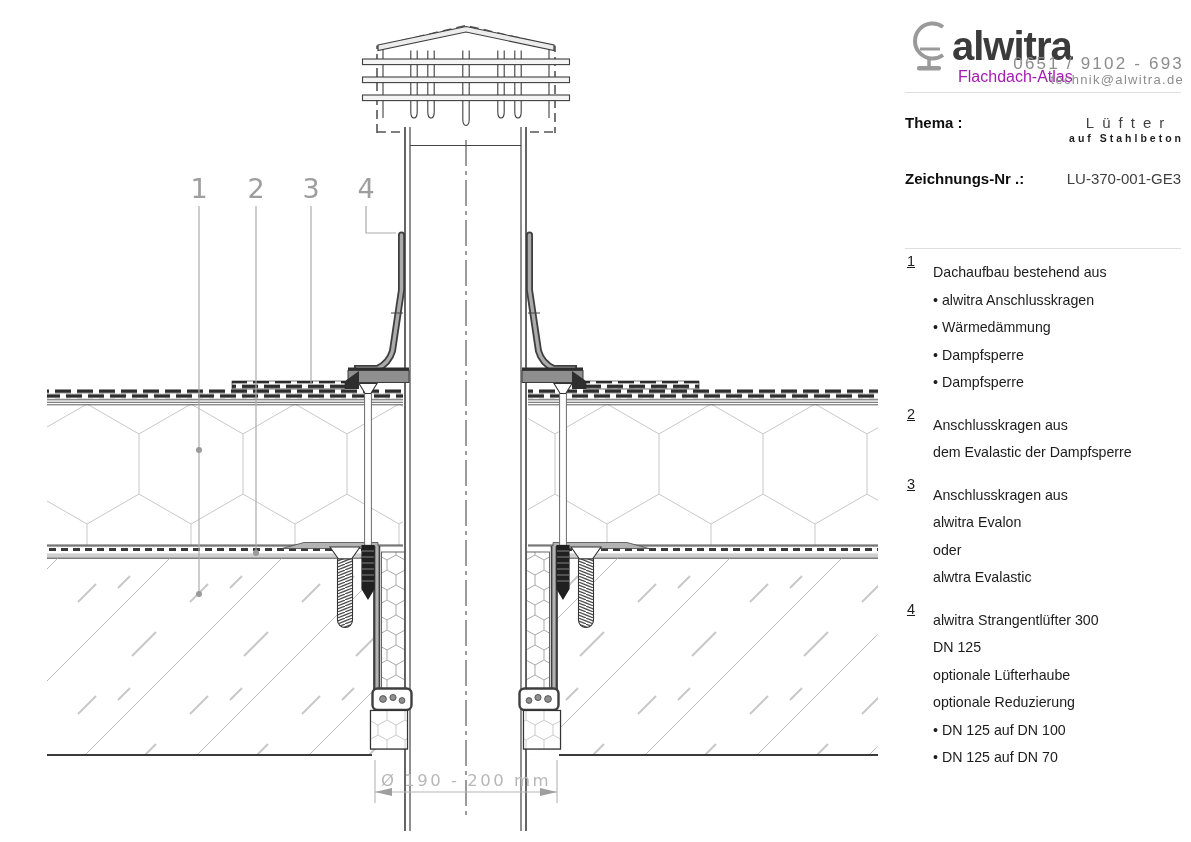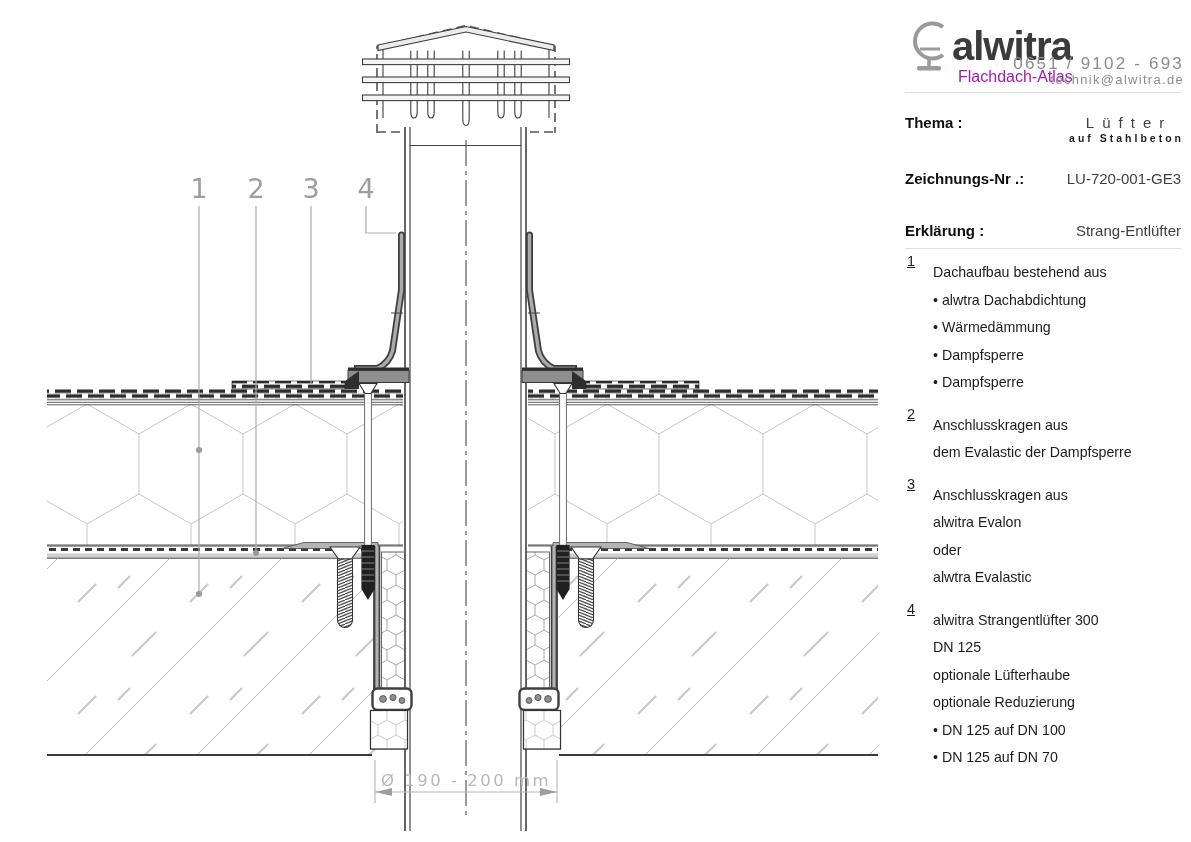--- a/index.html
+++ b/index.html
@@ -209,37 +209,33 @@
     <div class="trow" style="top:114px">
       <span class="tlabel">Thema :</span>
       <span>
         <div class="tval sp">Lüfter</div>
         <div class="tsub">auf Stahlbeton</div>
       </span>
     </div>
 
     <div class="trow" style="top:170px">
       <span class="tlabel">Zeichnungs-Nr .:</span>
-      <span class="tval">LU-720-001-GE3</span>
-    </div>
-
-    <div class="trow" style="top:222px">
-      <span class="tlabel">Erklärung :</span>
-      <span class="tval">Strang-Entlüfter</span>
-    </div>
+      <span class="tval">LU-370-001-GE3</span>
+    </div>
+
 
     <div class="rule" style="top:248px"></div>
 
     <div class="legend">
 
       <div class="legend-item">
         <span class="lnum">1</span>
         <div class="llines">
           <div>Dachaufbau bestehend aus</div>
-          <div>• alwtra Dachabdichtung</div>
+          <div>• alwitra Anschlusskragen</div>
           <div>• Wärmedämmung</div>
           <div>• Dampfsperre</div>
           <div>• Dampfsperre</div>
         </div>
       </div>
 
       <div class="legend-item">
         <span class="lnum">2</span>
         <div class="llines">
           <div>Anschlusskragen aus</div>

